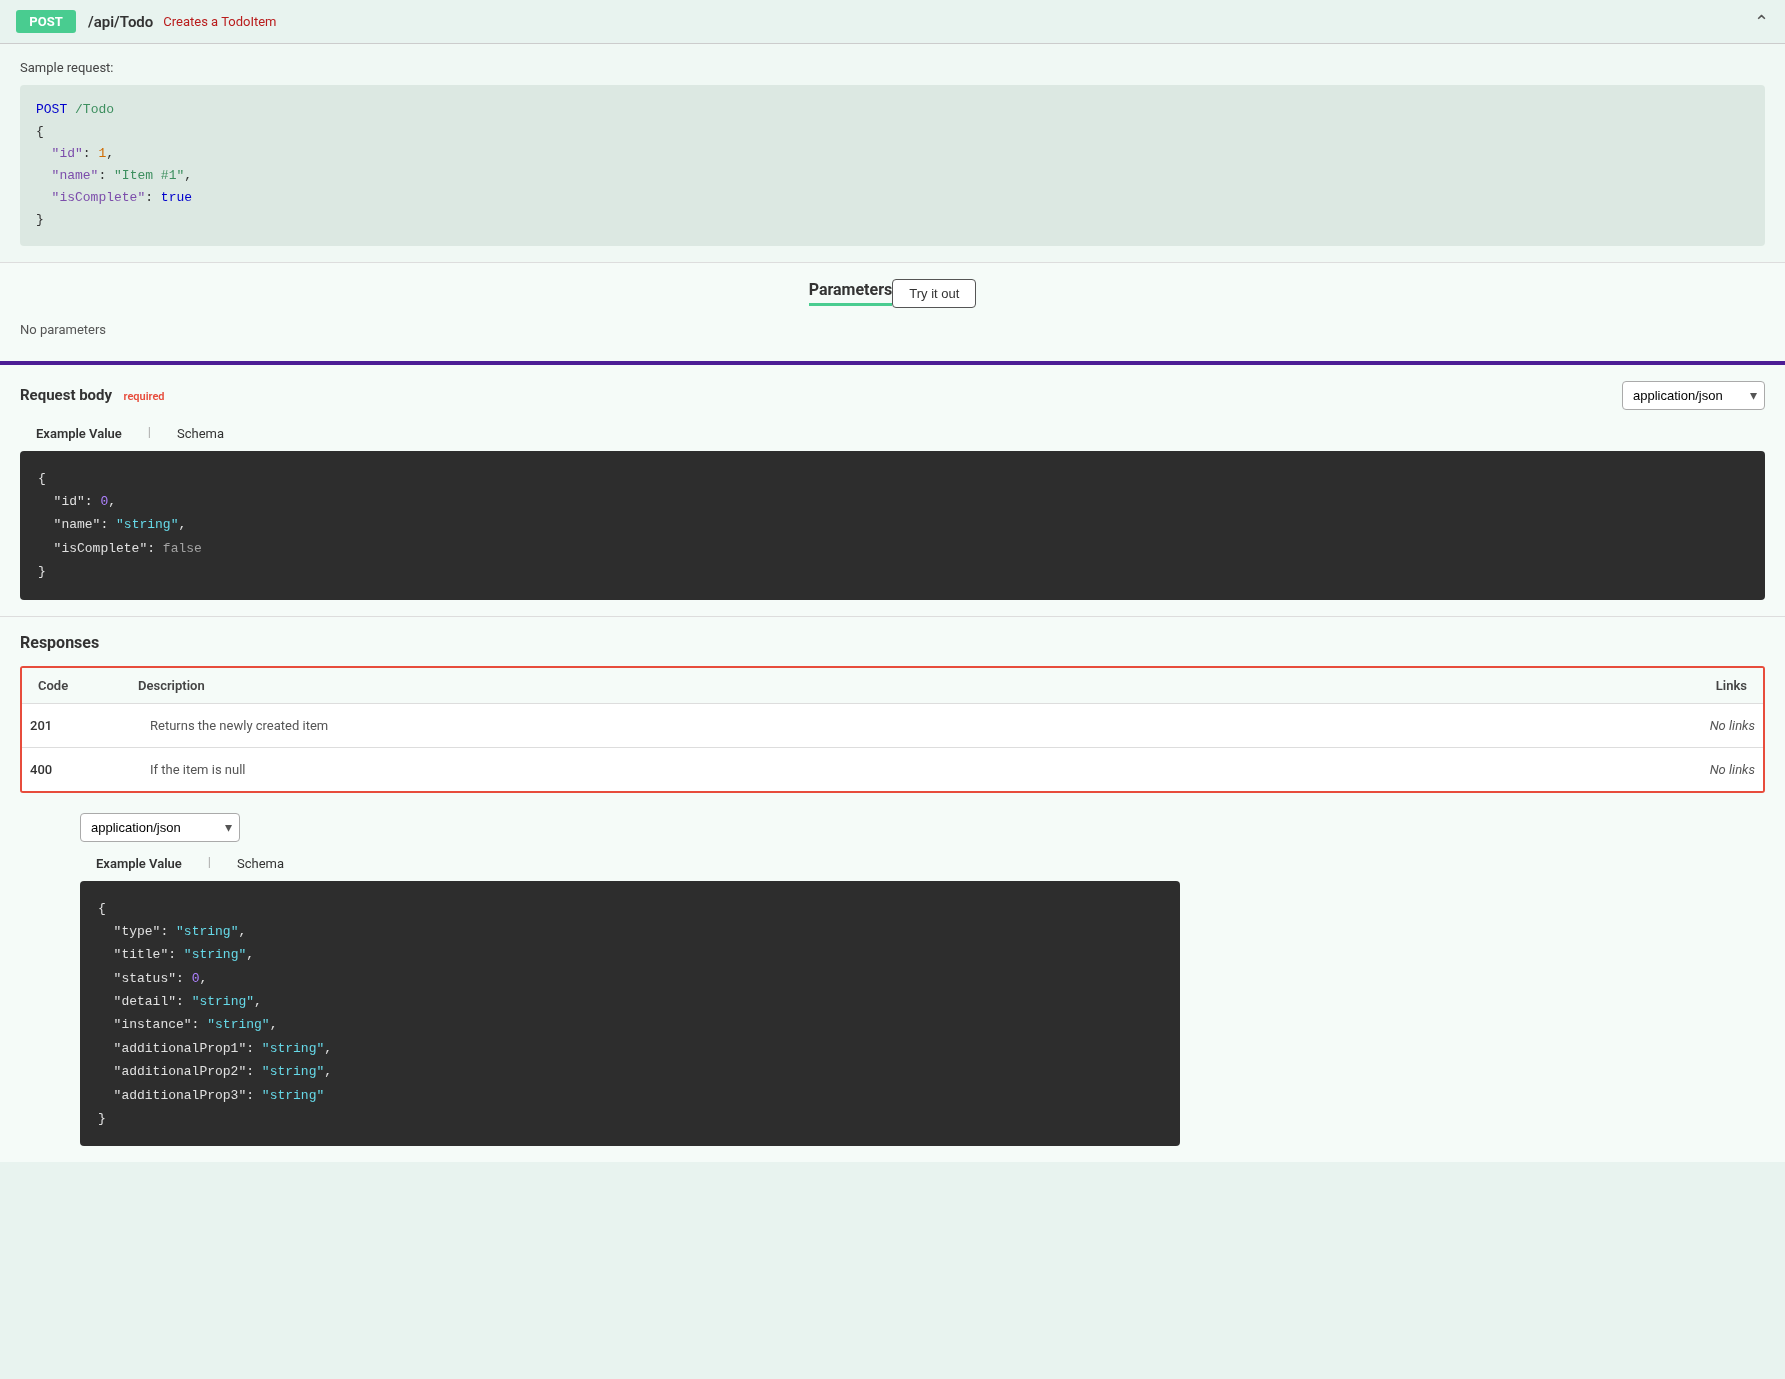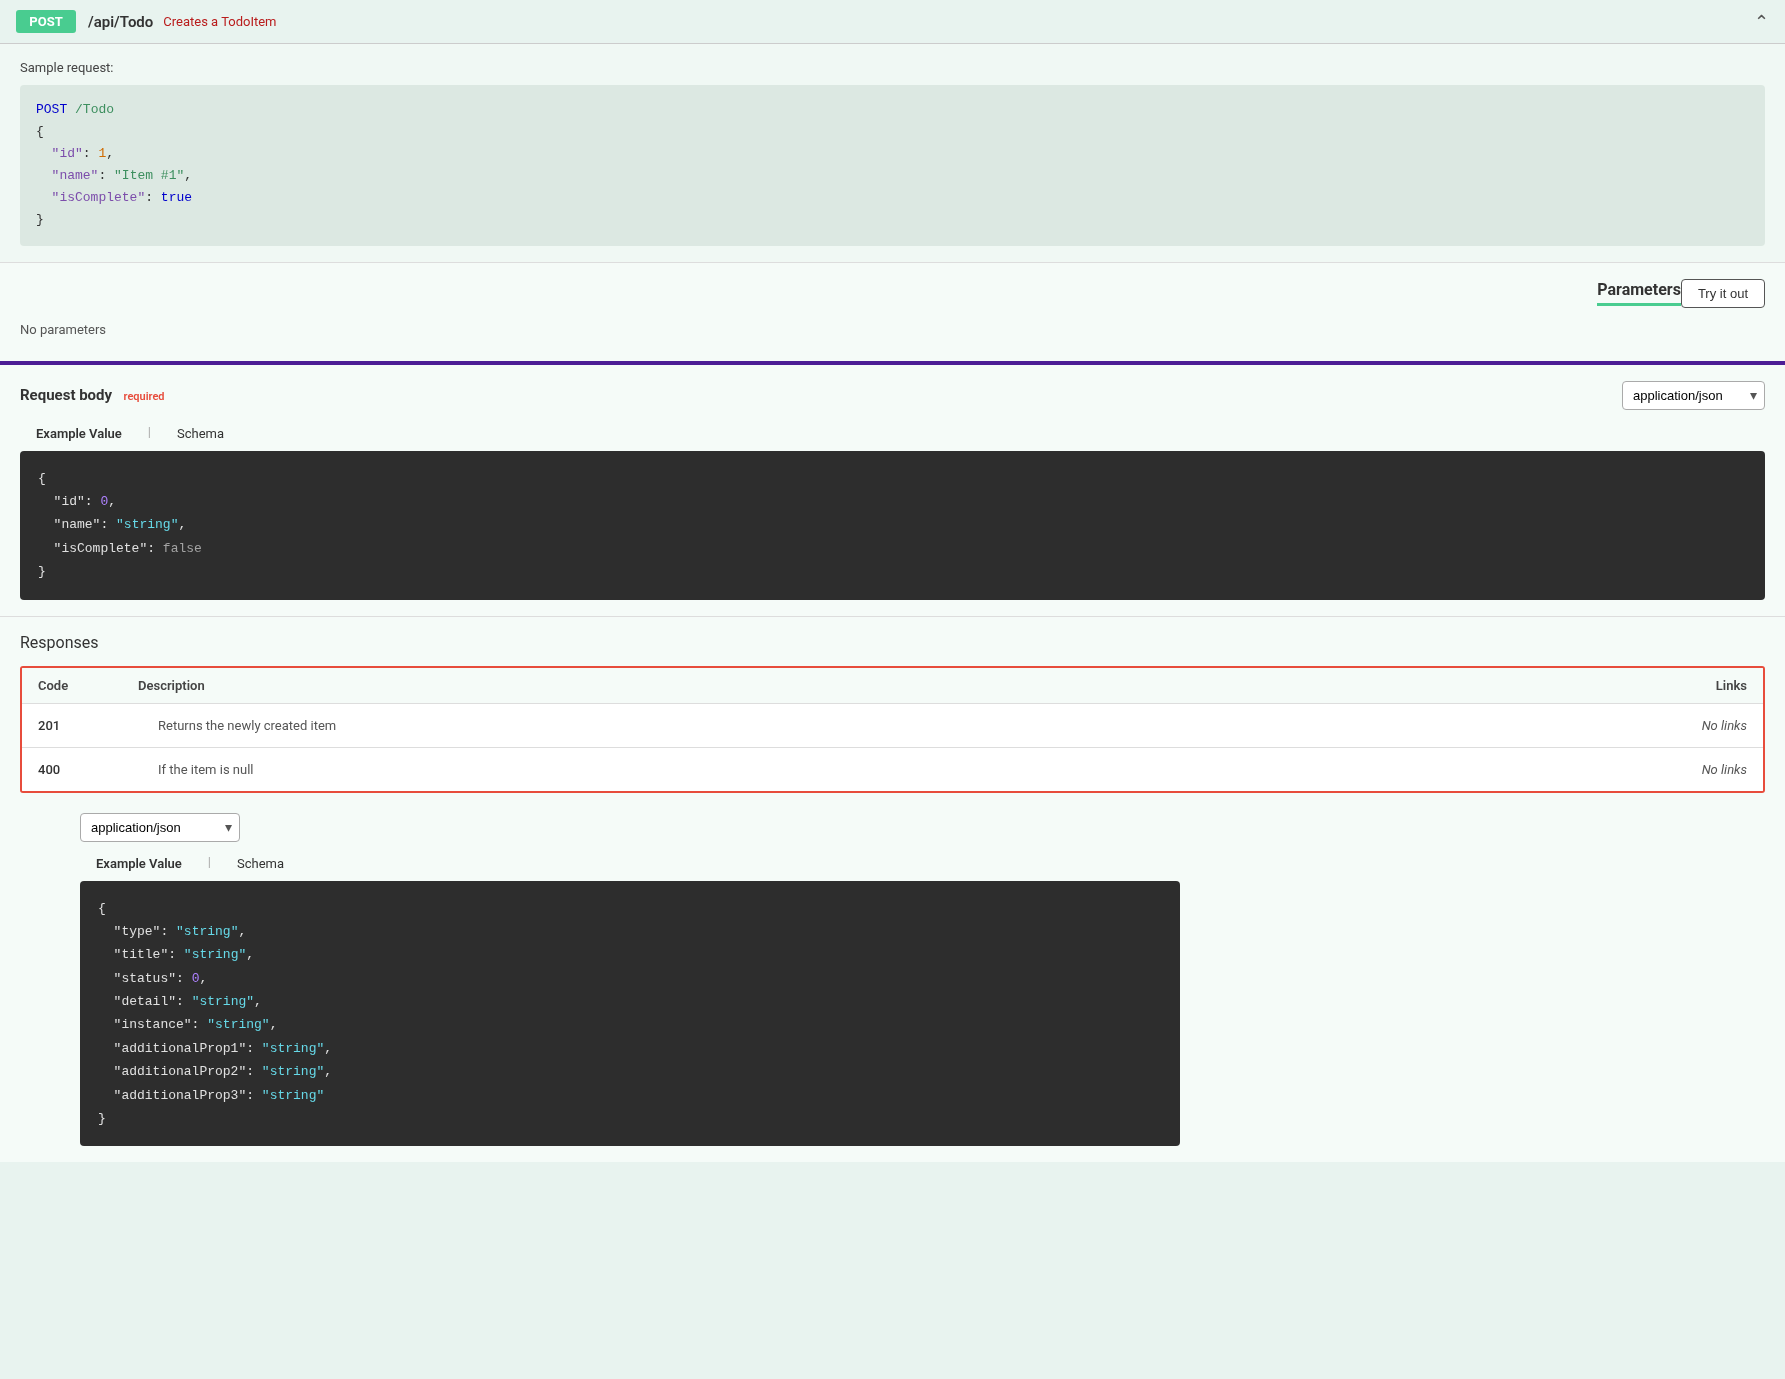--- a/index.html
+++ b/index.html
@@ -75,21 +75,21 @@
 
     
     .parameters-section {
       padding: 16px 20px;
       background: #f5fbf8;
       border-top: 1px solid #ddd;
     }
     .parameters-header {
       display: flex;
       align-items: center;
-      justify-content: flex-end;
+      justify-content: center;
       margin-bottom: 6px;
     }
     .parameters-title {
       font-size: 16px;
       font-weight: 700;
       color: #333;
       padding-bottom: 4px;
       border-bottom: 3px solid #49cc90;
       display: inline-block;
     }
@@ -192,21 +192,21 @@
     .dark-bool-false { color: #a3a3a3; }
 
     
     .responses-section {
       padding: 16px 20px;
       background: #f5fbf8;
       border-top: 1px solid #ddd;
     }
     .responses-title {
       font-size: 16px;
-      font-weight: 400;
+      font-weight: 700;
       color: #333;
       margin-bottom: 14px;
     }
     
     .responses-table {
       border: 2px solid #e74c3c;
       border-radius: 3px;
       overflow: hidden;
       margin-bottom: 20px;
     }
@@ -216,21 +216,21 @@
       padding: 10px 16px;
       background: #f5fbf8;
       border-bottom: 1px solid #ddd;
       font-weight: 600;
       font-size: 13px;
       color: #444;
     }
     .responses-table-row {
       display: grid;
       grid-template-columns: 100px 1fr 120px;
-      padding: 14px 16px;
+      padding: 14px 8px;
       border-bottom: 1px solid #ddd;
       background: white;
       align-items: start;
     }
     .responses-table-row:last-child {
       border-bottom: none;
     }
     .response-code {
       font-size: 13px;
       color: #333;

